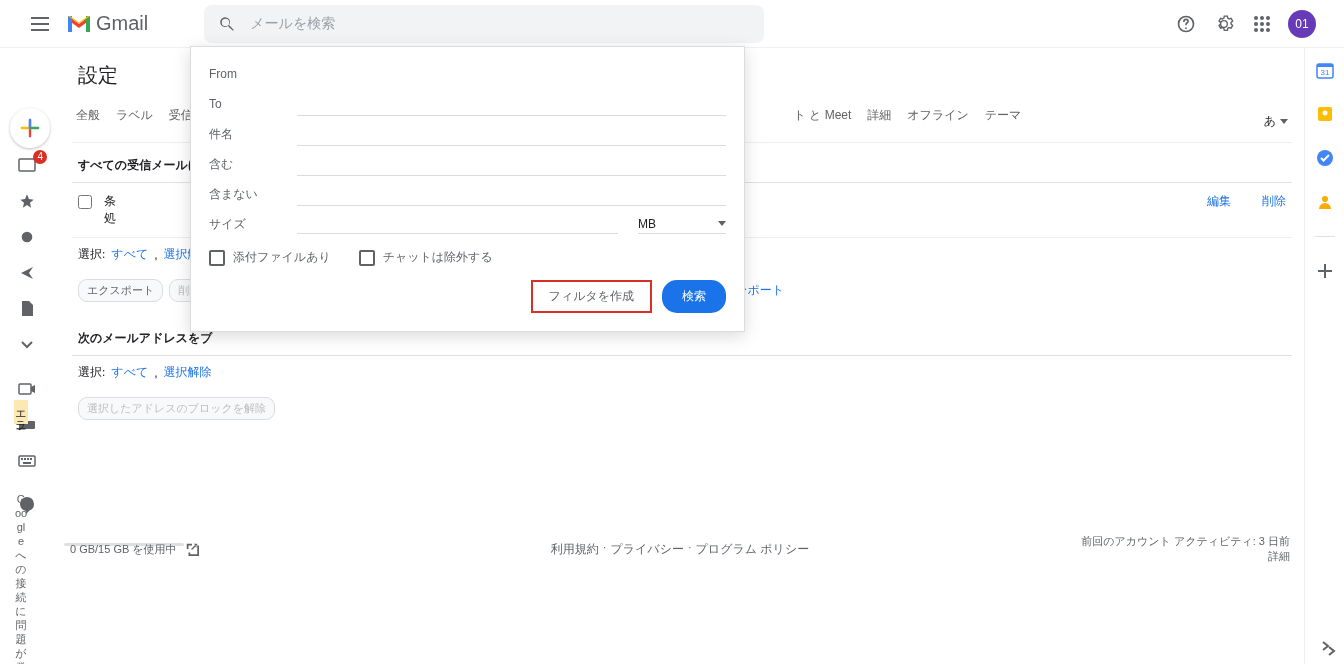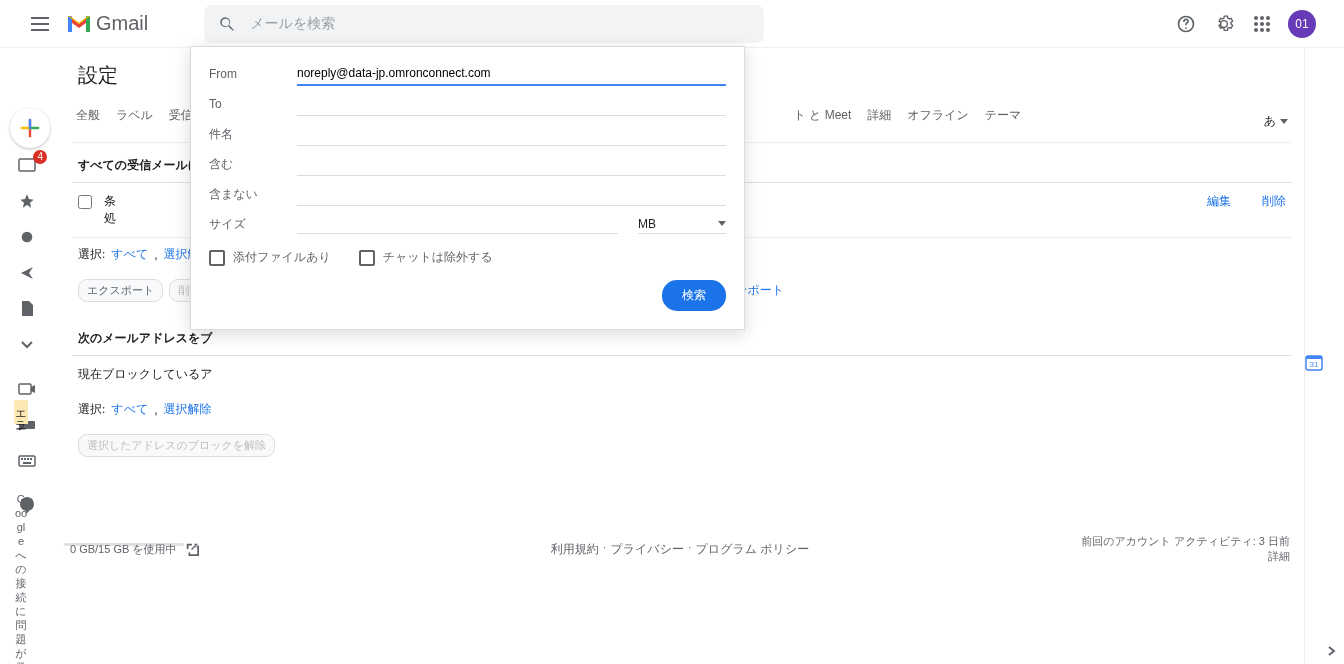--- a/index.html
+++ b/index.html
@@ -44,21 +44,21 @@
     .select-label { color:#202124;font-family:Liberation Serif, serif; }
     .btn-mini { border:1px solid #dadce0; background:#f8f9fa; padding: 3px 8px; border-radius:9px; font-size:11px; color:#5f6368; cursor:pointer; }
     .btn-mini.disabled { color:#bdbdbd; cursor:default; }
     .footer { position:absolute; bottom: 100px; left: 70px; right: 54px; display:flex; align-items:center; gap: 8px; font-size:11px; color:#5f6368; }
     .footer .center { position:absolute; left:50%; transform:translateX(-50%); display:flex; gap: 4px; }
     .footer .right { margin-left:auto; text-align:right; }
     .open-icon { width:14px; height:14px; }
     .storage-bar { position:absolute; bottom: 118px; left: 64px; width: 120px; height: 3px; background:#e0e0e0; border-radius: 2px; }
 
     
-    .right-rail { position:absolute; top: 48px; right:0; width: 40px; height: calc(100% - 48px); border-left:1px solid #eee; display:flex; align-items:center; padding-top: 12px; gap: 24px; }
+    .right-rail { position:absolute; top: 48px; right:0; width: 40px; height: calc(100% - 48px); border-left:1px solid #eee; display:flex; flex-direction:column; align-items:center; padding-top: 12px; gap: 24px; }
     .rr-icon { width: 20px; height: 20px; border-radius: 3px; display:flex; align-items:center; justify-content:center; cursor:pointer; }
     .rr-spacer { flex:1; }
 
     
     .popup { position:absolute; top: 46px; left: 190px; width: 555px; background:#fff; border:1px solid #dadce0; box-shadow: 0 4px 16px rgba(0,0,0,.15); padding: 12px 18px 18px 18px; font-size:12px; z-index:10; }
     .prow { display:flex; align-items:center; min-height: 30px; }
     .plabel { width: 88px; color:#5f6368; font-size:12px; }
     .pinput { flex:1; border:none; border-bottom:1px solid #dadce0; padding: 4px 0; font-size:12px; outline:none; }
     .pinput.active { border-bottom: 2px solid #4285f4; }
     .psize { display:flex; gap: 20px; }
@@ -255,21 +255,20 @@
       <span>,</span>
     <span class="link">選択解除</span>
   </div>
   <div class="select-row">
     <button class="btn-mini">エクスポート</button>
     <button class="btn-mini disabled">削除</button>
     <span class="link" style="margin-left:520px;">ンポート</span>
   </div>
 
   <div class="section-h" style="margin-top:20px;">次のメールアドレスをブ</div>
-  <div style="padding:10px 6px; font-size:12px;">現在ブロックしているア</div>
   <div class="select-row">
     <span class="select-label">選択:</span>
     <span class="link">すべて</span>
       <span>,</span>
     <span class="link">選択解除</span>
   </div>
   <div class="select-row">
     <button class="btn-mini disabled">選択したアドレスのブロックを解除</button>
   </div>
 </div>
@@ -331,21 +330,20 @@
   <div class="rr-icon" style="margin-bottom:8px;">
     <svg width="14" height="14" viewBox="0 0 14 14">
         <path d="M5 3l5 4-5 4" fill="none" stroke="#5f6368" stroke-width="2"></path>
       </svg>
   </div>
 </div>
 
 <div class="popup">
   <div class="prow">
     <div class="plabel">From</div>
-    <input class="pinput active" value="noreply@data-jp.omronconnect.com" style="">
   </div>
   <div class="prow">
     <div class="plabel">To</div>
     <input class="pinput" style="">
   </div>
   <div class="prow">
     <div class="plabel">件名</div>
     <input class="pinput" style="">
   </div>
   <div class="prow">
@@ -372,20 +370,21 @@
     <div class="check-item">
       <div class="cbx"></div>
       <span>添付ファイルあり</span>
     </div>
     <div class="check-item">
       <div class="cbx"></div>
       <span>チャットは除外する</span>
     </div>
   </div>
   <div class="btn-row">
+    <button class="btn-outline">フィルタを作成</button>
     <button class="btn-primary">検索</button>
   </div>
 </div>
 
 <div class="arrow-br">
   <svg width="14" height="14" viewBox="0 0 14 14">
       <path d="M5 3l5 4-5 4" fill="none" stroke="#5f6368" stroke-width="2"></path>
     </svg>
 </div>
 

